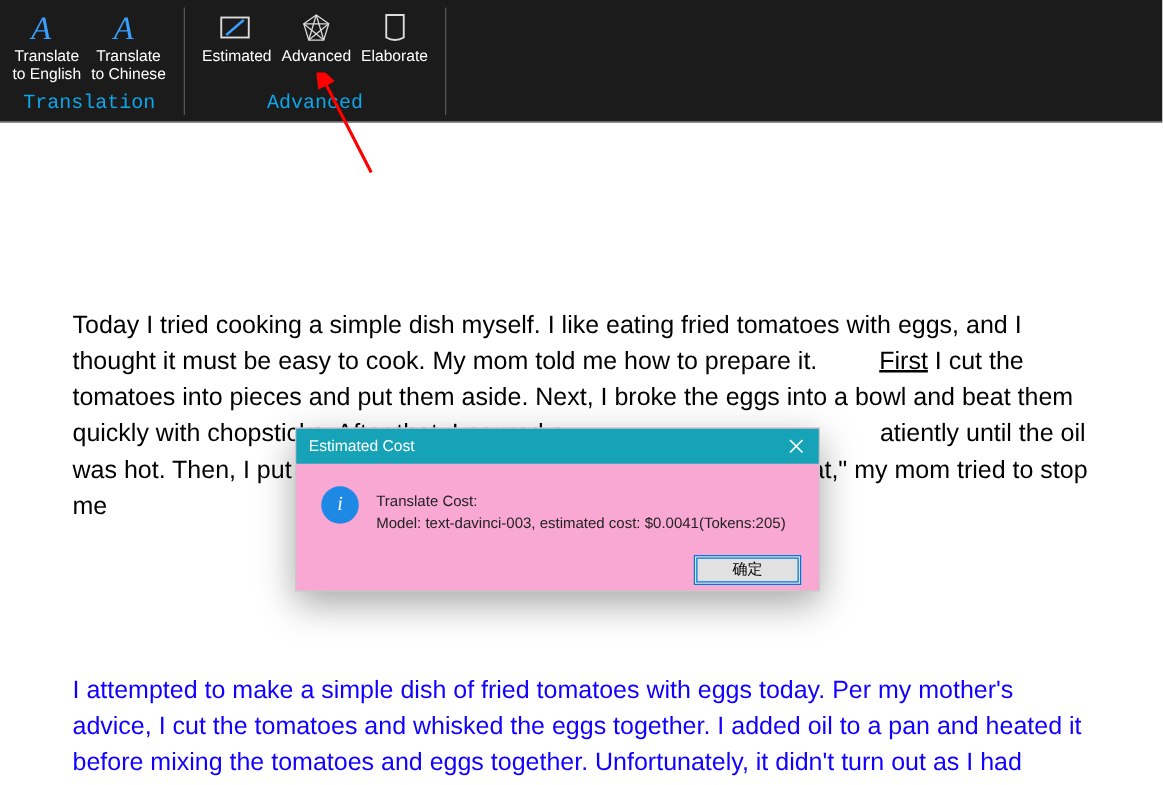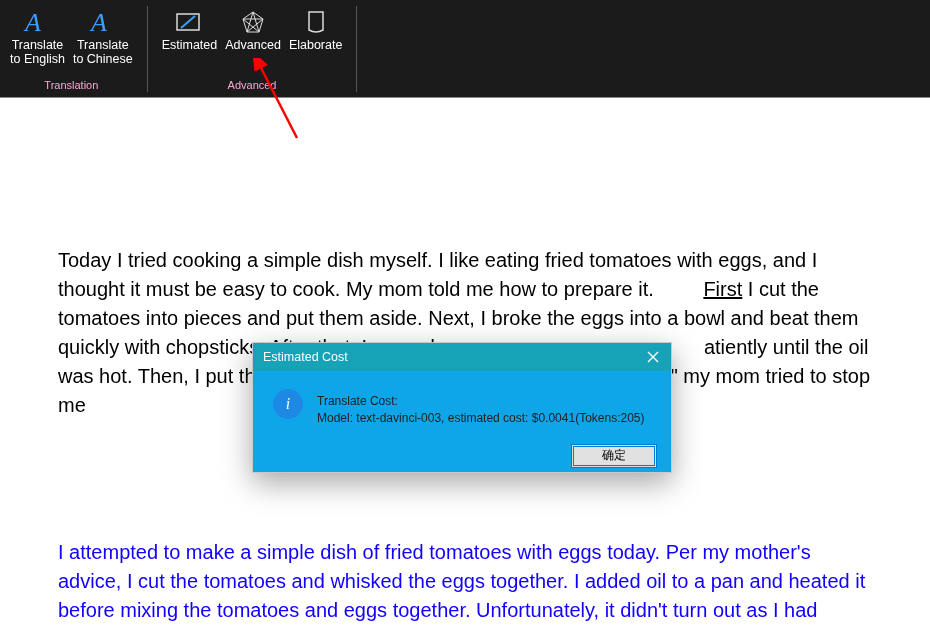--- a/index.html
+++ b/index.html
@@ -24,23 +24,24 @@
     flex-direction: column;
     align-items: center;
     padding: 4px 6px 2px;
     height: 100%;
   }
   .group-buttons {
     display: flex;
     flex: 1;
   }
   .group-label {
-    font-size: 11px;
-    color: #f9a8d4;
+    font-size: 16px;
+    color: #0ea5e9;
     padding-bottom: 4px;
+    font-family: Liberation Mono, monospace;
   }
   .rbtn {
     display: flex;
     flex-direction: column;
     align-items: center;
     justify-content: flex-start;
     padding: 4px 4px 0;
     cursor: pointer;
     color: #fff;
     font-size: 12.5px;
@@ -76,24 +77,24 @@
     color: #1200ff;
   }
   .underline {
     text-decoration: underline;
     text-decoration-color: #000;
     margin-left: 44px;
   }
   
   .dialog {
     position: absolute;
-    left: 252px;
+    left: 236px;
     top: 342px;
     width: 420px;
-    background: #0ea5e9;
+    background: #f9a8d4;
     box-shadow: 0 10px 28px rgba(0,0,0,0.35);
     border: 1px solid #c9c9c9;
     font-size: 12px;
   }
   .dialog-title {
     background: #16a3b8;
     color: #fff;
     height: 28px;
     display: flex;
     align-items: center;

